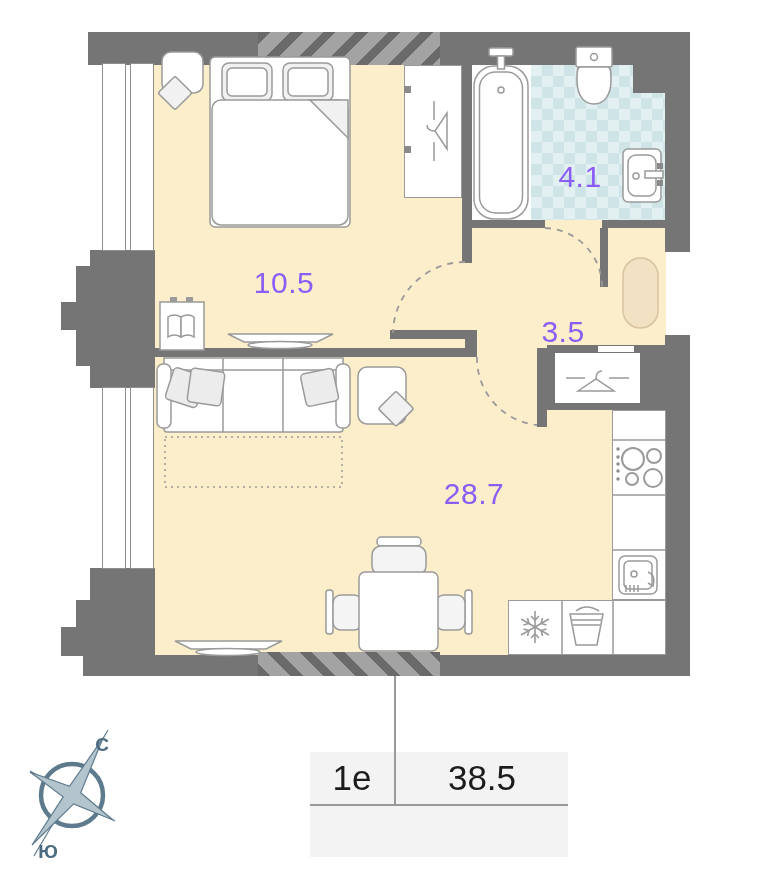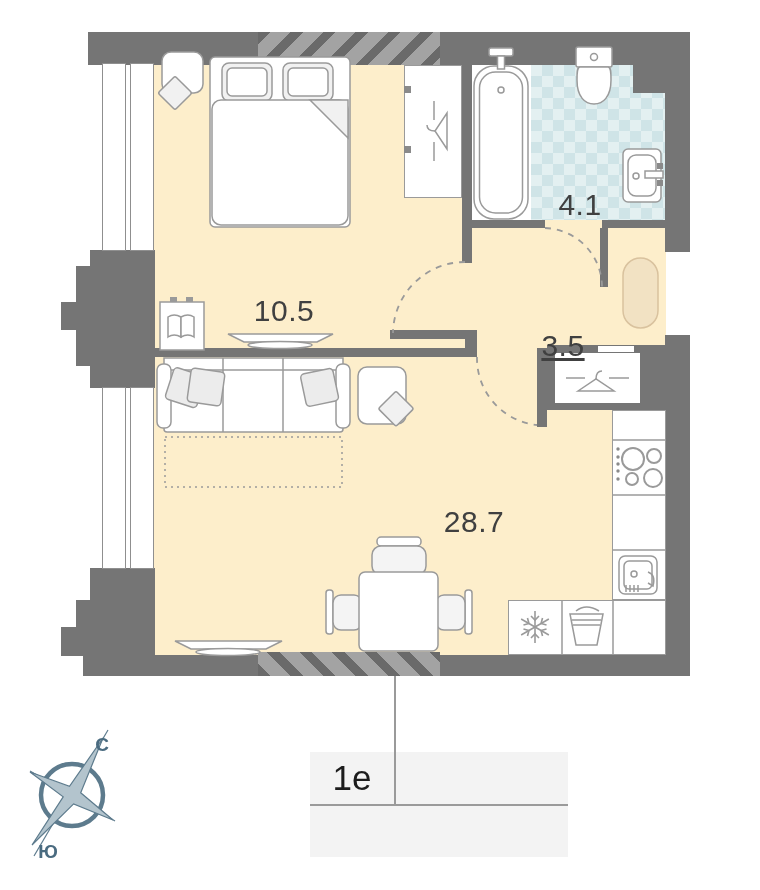--- a/index.html
+++ b/index.html
@@ -13,22 +13,22 @@
     background-color:#e3f0f1;
     background-image:
       linear-gradient(45deg,#cfe4e7 25%,transparent 25%,transparent 75%,#cfe4e7 75%),
       linear-gradient(45deg,#cfe4e7 25%,transparent 25%,transparent 75%,#cfe4e7 75%);
     background-position:0 0,11px 11px;
     background-size:22px 22px;
   }
   .hatch-top{background:repeating-linear-gradient(135deg,#6a6a6a 0 9px,#a3a3a3 9px 23px);}
   .hatch-bottom{background:repeating-linear-gradient(45deg,#6a6a6a 0 9px,#a3a3a3 9px 23px);}
   .window{background:#fff;border:1.5px solid #8f8f8f;}
-  .room-label{position:absolute;transform:translate(-50%,-50%);font-size:30px;color:#404040;
-              letter-spacing:0.5px;white-space:nowrap;margin-top:28px;}
+  .room-label{position:absolute;transform:translate(-50%,-50%);font-size:30px;color:#8b5cf6;
+              letter-spacing:0.5px;white-space:nowrap;}
   .compass-letter{position:absolute;transform:translate(-50%,-50%);font-size:19px;font-weight:bold;
                   color:#4a6b80;}
   .tbl-row{background:#f3f3f3;}
   .tbl-cell{position:absolute;display:flex;align-items:center;justify-content:center;
             font-size:35px;color:#1c1c1c;}
   svg{position:absolute;left:0;top:0;}
 </style>
 </head>
 <body>
 
@@ -263,25 +263,26 @@
     <g>
       <line x1="30" y1="771" x2="115" y2="821" stroke="#5d7b8d" stroke-width="1.2"></line>
       <line x1="108" y1="730" x2="34" y2="856" stroke="#5d7b8d" stroke-width="1.2"></line>
       <circle cx="72" cy="795" r="31" stroke="#5d7b8d" stroke-width="4.5"></circle>
       <polygon points="103,738 80.7,792.7 113,820 73.6,803.9 32,845 63.2,796.8 30,772 69.5,786.4" fill="#b3c4cd" stroke="#5d7b8d" stroke-width="1.2"></polygon>
     </g>
   </svg>
 
   <div class="room-label" style="left:284px;top:283px;">10.5</div>
   <div class="room-label" style="left:580px;top:177px;">4.1</div>
-  <div class="room-label" style="left:563px;top:318px;text-decoration:underline;">3.5</div>
+  <div class="room-label" style="left:563px;top:332px;">3.5</div>
   <div class="room-label" style="left:474px;top:494px;">28.7</div>
 
   <div class="compass-letter" style="left:102px;top:745px;">С</div>
   <div class="compass-letter" style="left:48px;top:852px;">Ю</div>
 
   <div class="abs tbl-row" style="left:310px;top:752px;width:258px;height:52px;"></div>
   <div class="abs tbl-row" style="left:310px;top:805px;width:258px;height:52px;"></div>
   <div class="abs" style="left:394px;top:676px;width:1.5px;height:128px;background:#9a9a9a;"></div>
   <div class="abs" style="left:310px;top:804px;width:258px;height:1.5px;background:#9a9a9a;"></div>
   <div class="tbl-cell" style="left:310px;top:752px;width:84px;height:52px;">1е</div>
+  <div class="tbl-cell" style="left:396px;top:752px;width:172px;height:52px;">38.5</div>
 
 </div>
 
 </body></html>

